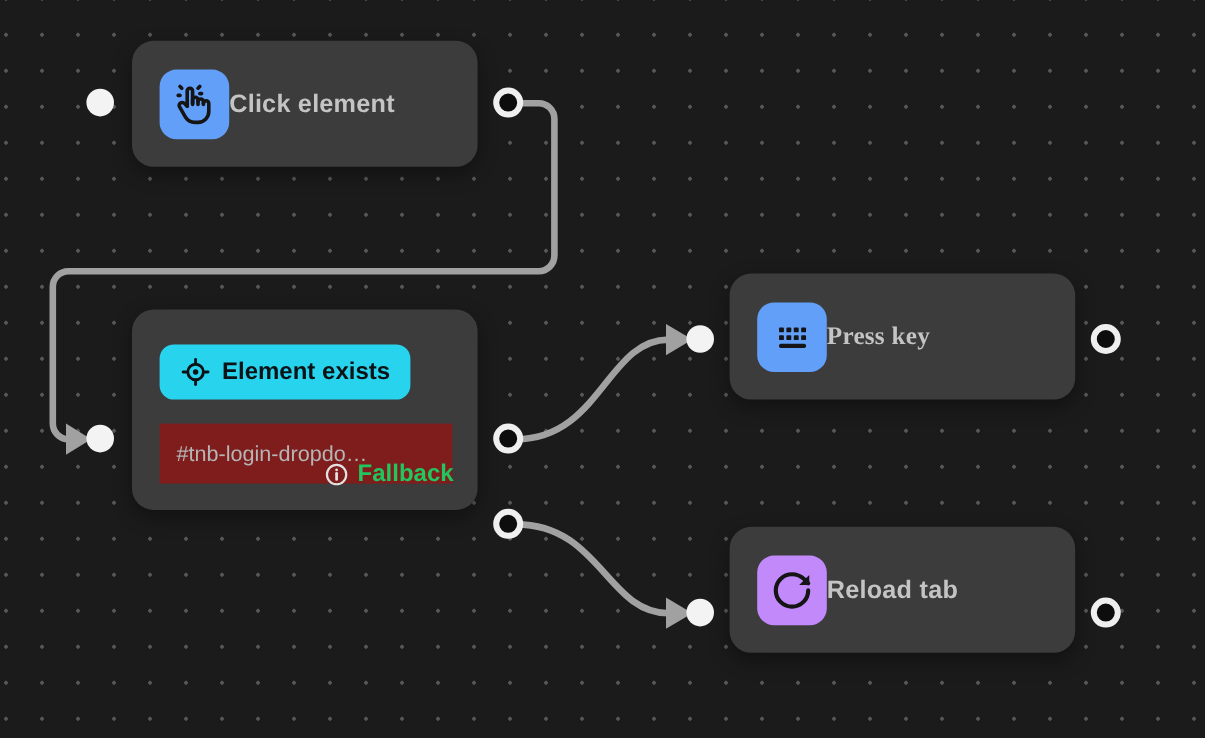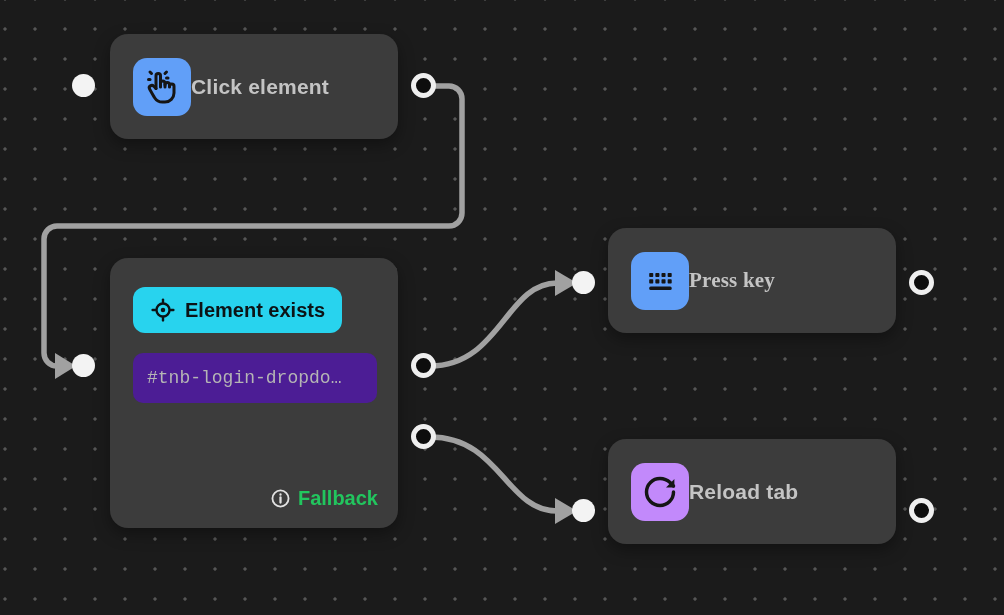--- a/index.html
+++ b/index.html
@@ -27,31 +27,31 @@
   .node.simple{width:288px;height:105px;padding-left:23px;box-sizing:border-box;}
   .node-icon{
     width:58px;height:58px;border-radius:14px;flex:0 0 auto;
     display:flex;align-items:center;justify-content:center;
   }
   .node-icon svg{display:block;}
   .node-label{
     margin-left:0;color:#c4c4c4;font-size:21px;font-weight:600;
     letter-spacing:.2px;white-space:nowrap;
   }
-  .node.tall{width:288px;height:270px;display:block;box-sizing:border-box;padding:29px 20px 0 23px;}
+  .node.tall{width:288px;height:167px;display:block;box-sizing:border-box;padding:29px 20px 0 23px;}
   .badge{
     display:inline-flex;align-items:center;gap:9px;height:46px;
     border-radius:12px;padding:0 17px;color:#0c1316;
     font-size:20px;font-weight:600;white-space:nowrap;
   }
   .selector{
     margin-top:20px;width:244px;height:50px;box-sizing:border-box;
-    background:#4c1d95;border-radius:10px;display:flex;align-items:center;
+    background:#7f1d1d;border-radius:0;display:flex;align-items:center;
     padding-left:14px;color:#b5b5b5;
-    font-family:Liberation Mono, monospace;
+    font-family:Liberation Sans, sans-serif;
     font-size:18px;white-space:nowrap;overflow:hidden;
   }
   .fallback{
     position:absolute;right:20px;bottom:18px;
     display:flex;align-items:center;gap:7px;
     color:#22c55e;font-size:20px;font-weight:600;
   }
 
   .port{position:absolute;border-radius:50%;box-sizing:border-box;}
   .port-in{width:23px;height:23px;background:#f3f3f3;}

